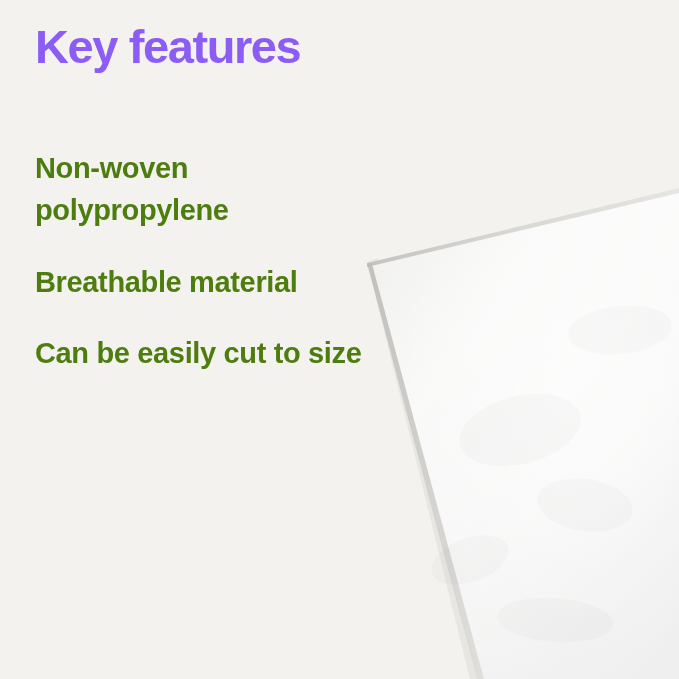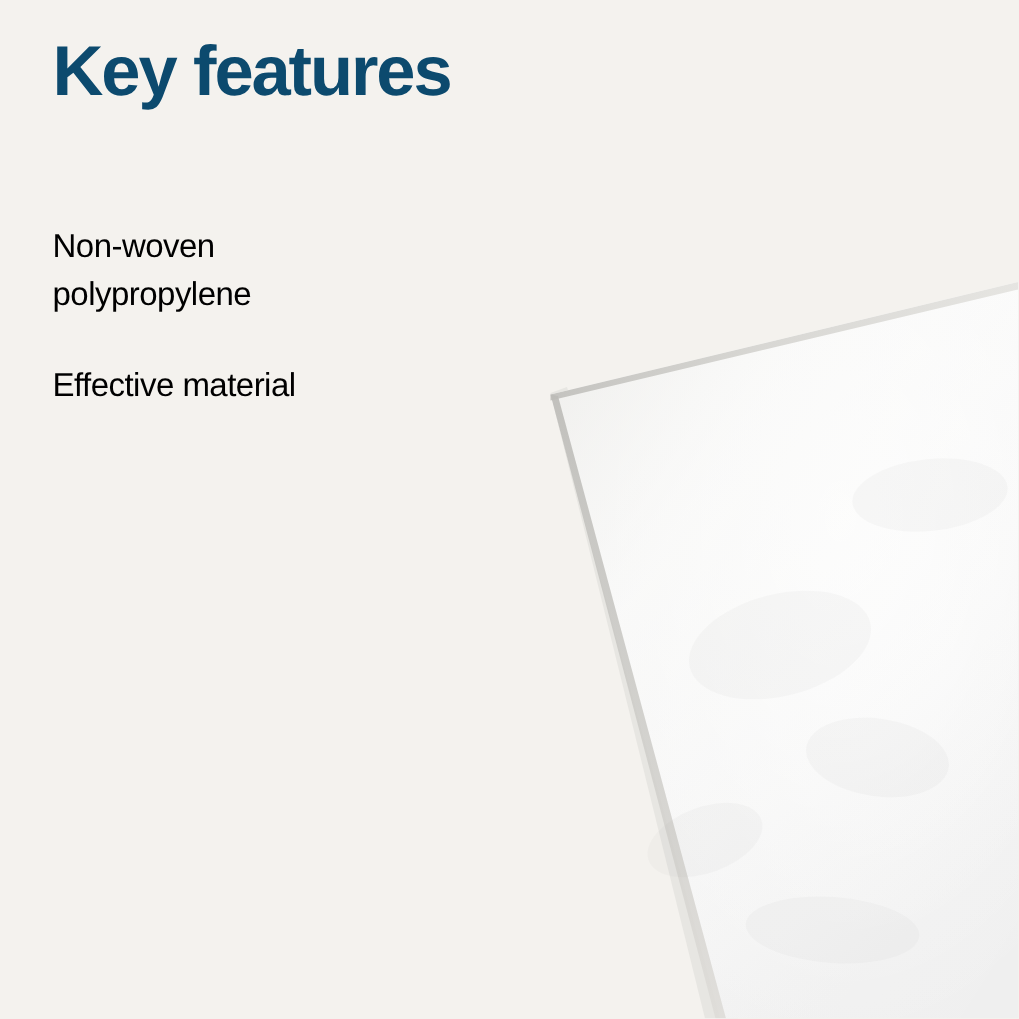--- a/index.html
+++ b/index.html
@@ -51,41 +51,41 @@
   .page-title {
     position: absolute;
     left: 35px;
     top: 22px;
     margin: 0;
     font-family: "Liberation Sans", sans-serif;
     font-size: 47px;
     font-weight: 700;
     letter-spacing: -1.4px;
     line-height: 1.05;
-    color: #0c4a6e;
+    color: #8b5cf6;
     white-space: nowrap;
   }
 
   .features-list {
     position: absolute;
     left: 35px;
     top: 148px;
     width: 330px;
     margin: 0;
     padding: 0;
     list-style: none;
   }
 
   .feature-item {
     font-family: "Liberation Sans", sans-serif;
-    font-size: 22px;
-    font-weight: 400;
+    font-size: 29px;
+    font-weight: 700;
     line-height: 1.44;
     letter-spacing: -0.35px;
-    color: #000000;
+    color: #4d7c0f;
     margin: 0 0 30px 0;
     max-width: 215px;
   }
   .feature-item.wide {
     max-width: 330px;
     white-space: nowrap;
   }
   .feature-item:last-child {
     margin-bottom: 0;
   }
@@ -147,18 +147,19 @@
       </g>
     </svg>
   </div>
 
   <div class="content">
 
     <h1 class="page-title">Key features</h1>
 
     <ul class="features-list">
       <li class="feature-item">Non-woven polypropylene</li>
-      <li class="feature-item wide">Effective material</li>
+      <li class="feature-item wide">Breathable material</li>
+      <li class="feature-item wide">Can be easily cut to size</li>
     </ul>
 
   </div>
 
 </div>
 
 </body></html>

